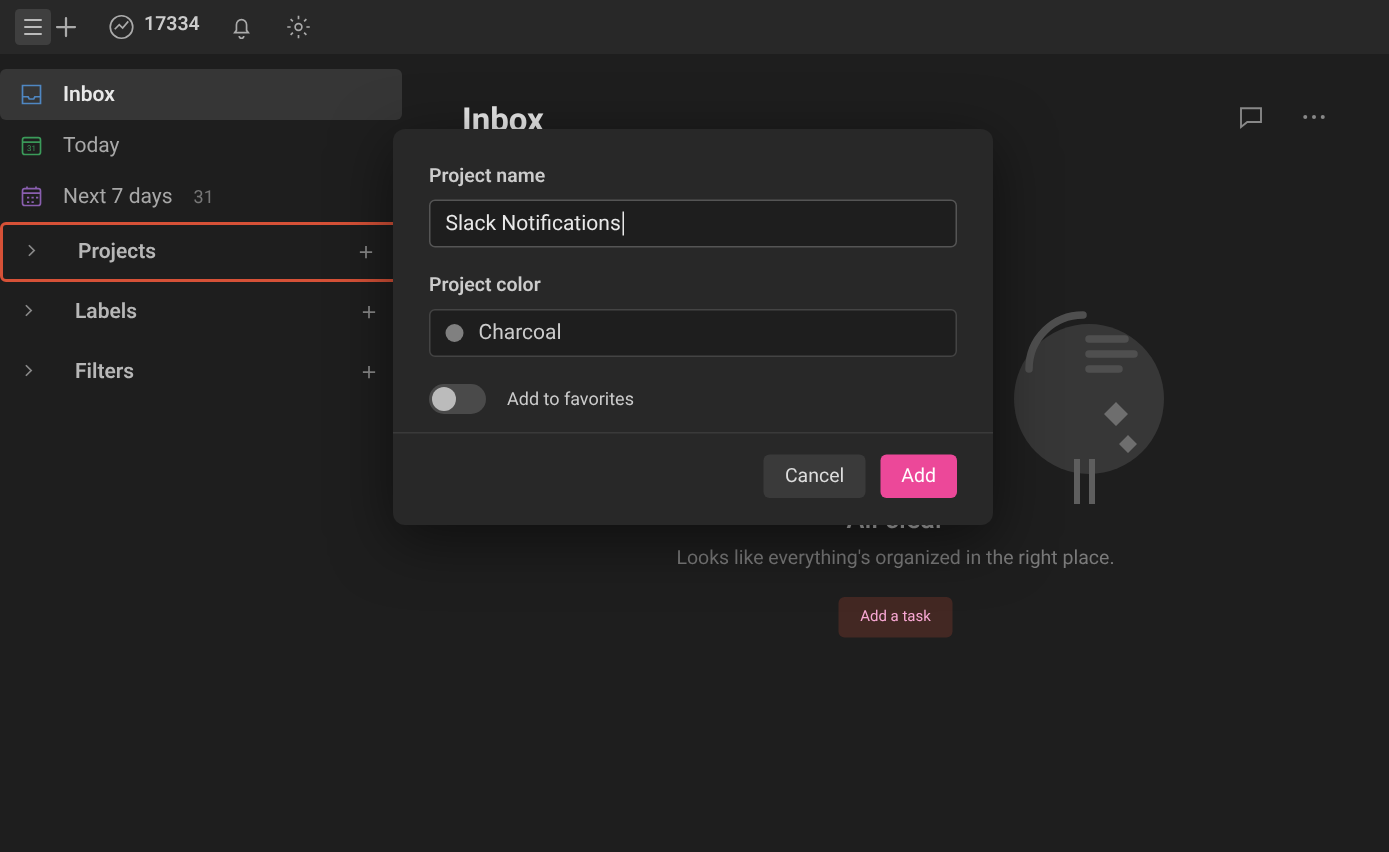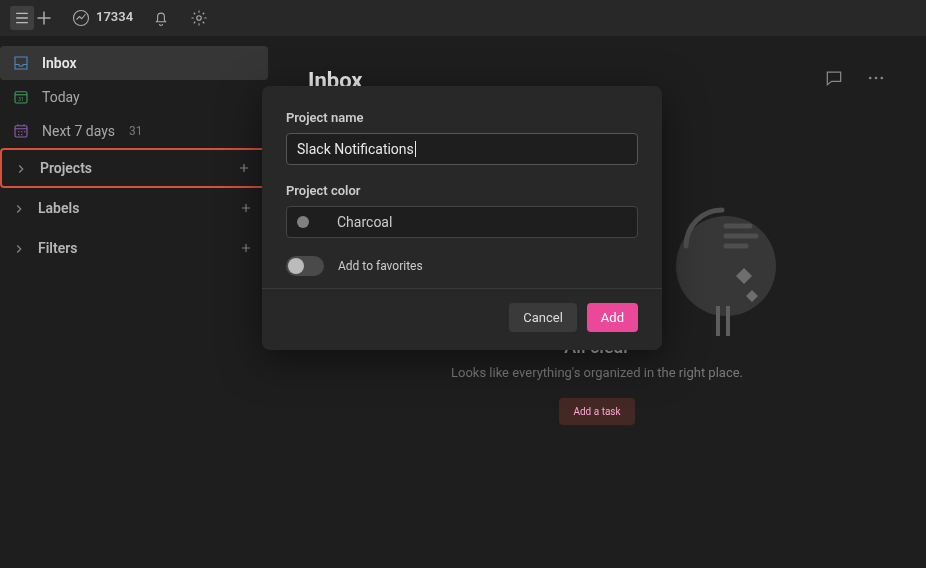--- a/index.html
+++ b/index.html
@@ -15,21 +15,21 @@
   .karma-num { color: #ccc; font-size: 13px; font-weight: 600; }
   .icon-btn { width: 20px; height: 20px; display: inline-flex; align-items: center; justify-content: center; cursor: pointer; }
 
   
   .body { display: flex; height: calc(568px - 36px); }
   .sidebar { width: 268px; background: #1e1e1e; padding-top: 10px; }
   .nav-item { display: flex; align-items: center; gap: 12px; height: 34px; padding: 0 12px; font-size: 14px; color: #a8a8a8; }
   .nav-item.active { background: #363636; color: #e8e8e8; font-weight: 600; border-radius: 4px; }
   .count { color: #777; font-size: 12px; margin-left: 2px; }
   .section-item { display: flex; align-items: center; justify-content: space-between; height: 40px; padding: 0 12px; font-size: 14px; font-weight: 600; color: #b7b7b7; }
-  .section-item .left { display: flex; align-items: flex-end; gap: 12px; }
+  .section-item .left { display: flex; align-items: flex-start; gap: 24px; }
   .section-highlight { border: 2px solid #d65137; border-radius: 4px; }
   .chev { width: 14px; height: 14px; }
 
   
   .main { flex: 1; background: #1e1e1e; padding: 32px 40px 0; position: relative; }
   .page-head { display: flex; justify-content: space-between; align-items: flex-start; }
   .page-title { font-size: 22px; font-weight: 700; color: #e8e8e8; }
   .page-actions { display: flex; gap: 22px; color: #888; }
   .empty { position: absolute; left: 50%; top: 300px; transform: translateX(-50%); text-align: center; width: 400px; }
   .empty h2 { font-size: 18px; font-weight: 500; color: #b0b0b0; margin-bottom: 8px; }
@@ -48,21 +48,21 @@
   .modal-title { font-size: 16px; font-weight: 700; }
   .help-btn { width: 20px; height: 20px; border: 1px solid #888; border-radius: 50%; display: flex; align-items: center; justify-content: center; color: #888; font-size: 11px; cursor: pointer; }
   .field-label { font-size: 13px; font-weight: 600; color: #ccc; margin-bottom: 8px; display: block; }
   .text-input {
     width: 100%; background: #1e1e1e; border: 1px solid #555; border-radius: 4px;
     padding: 7px 10px; color: #e8e8e8; font-size: 14px; outline: none;
   }
   .field { margin-bottom: 18px; }
   .color-select {
     width: 100%; background: #1e1e1e; border: 1px solid #444; border-radius: 4px;
-    padding: 7px 10px; display: flex; align-items: center; gap: 28px; cursor: pointer;
+    padding: 7px 10px; display: flex; align-items: center; gap: 10px; cursor: pointer;
   }
   .color-dot { width: 12px; height: 12px; border-radius: 50%; }
   .color-name { font-size: 14px; color: #ccc; }
   .toggle-row { display: flex; align-items: center; gap: 14px; margin-top: 4px; margin-bottom: 10px; }
   .toggle { width: 38px; height: 20px; background: #4a4a4a; border-radius: 10px; position: relative; cursor: pointer; }
   .toggle-knob { width: 16px; height: 16px; background: #bbb; border-radius: 50%; position: absolute; top: 2px; left: 2px; }
   .toggle-label { font-size: 12px; color: #ccc; }
   .modal-actions { display: flex; justify-content: flex-end; gap: 10px; border-top: 1px solid #3a3a3a; padding-top: 14px; margin: 12px -24px 0; padding-right: 24px; }
   .btn { padding: 7px 14px; border-radius: 4px; font-size: 13px; font-weight: 400; border: none; cursor: pointer; }
   .btn-cancel { background: #3a3a3a; color: #ddd; }

